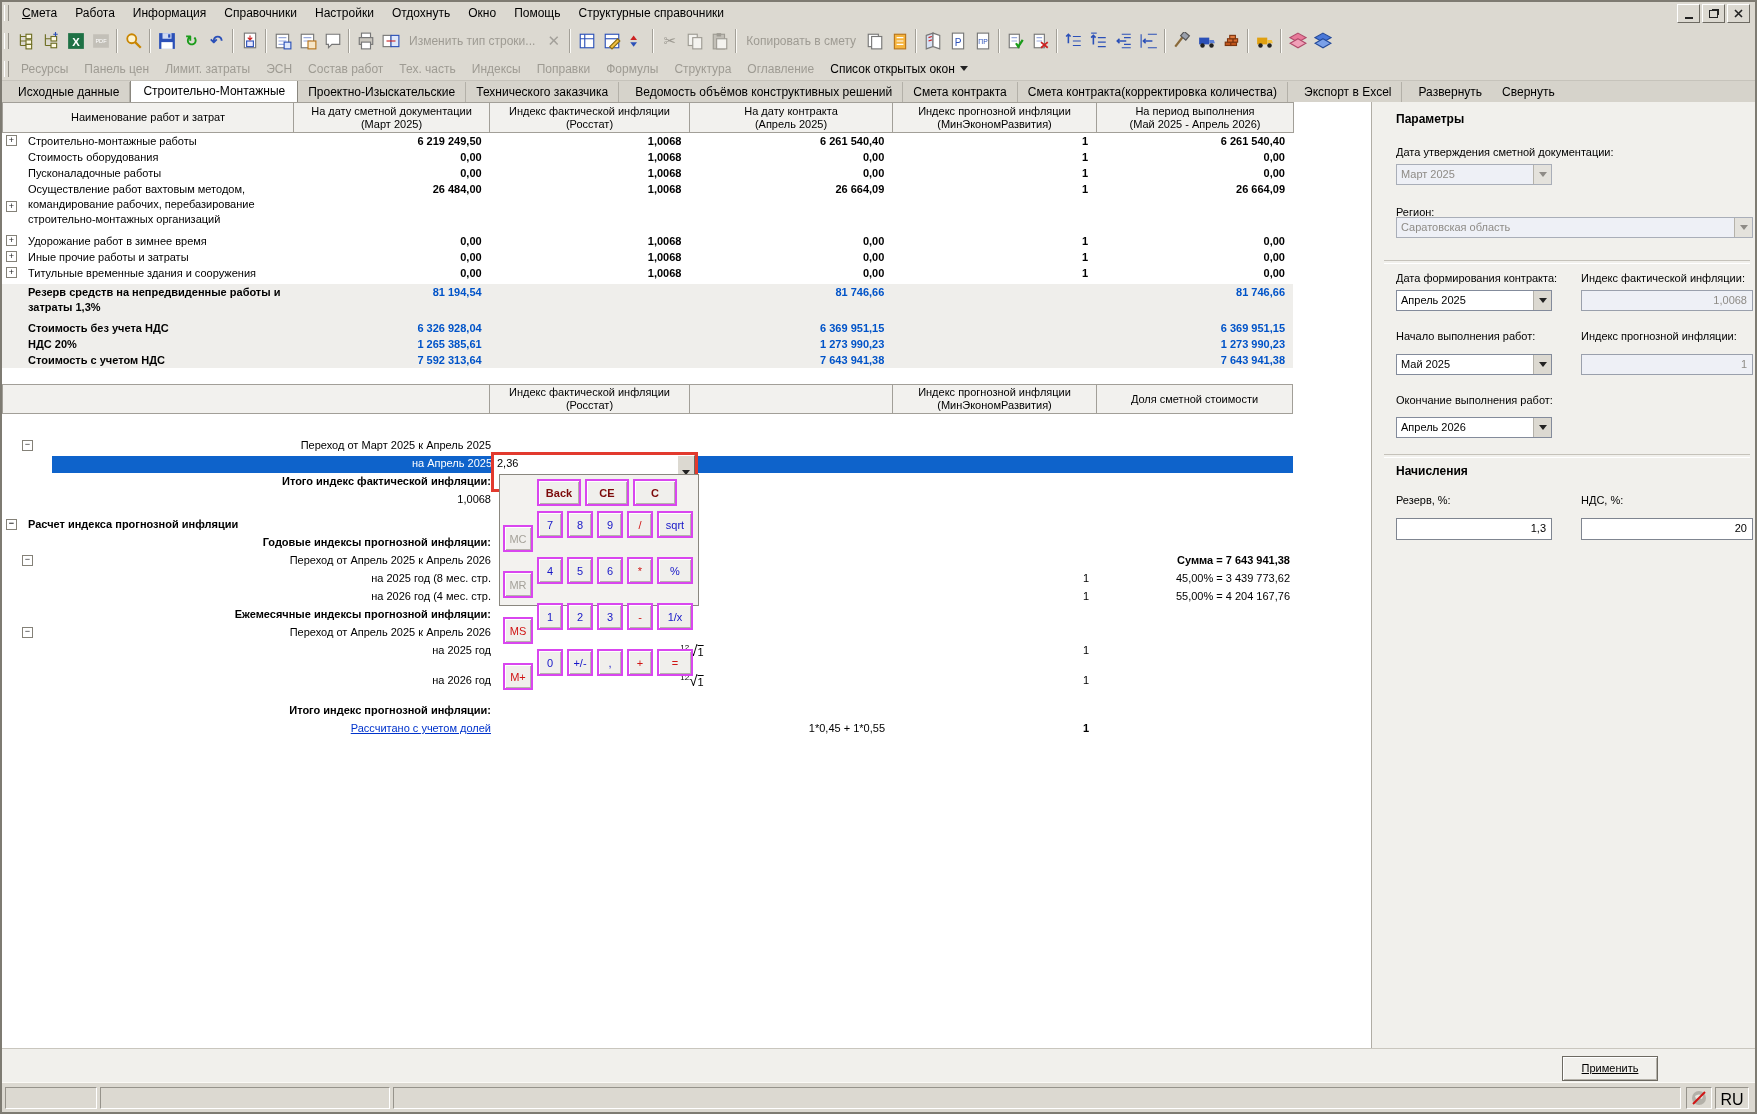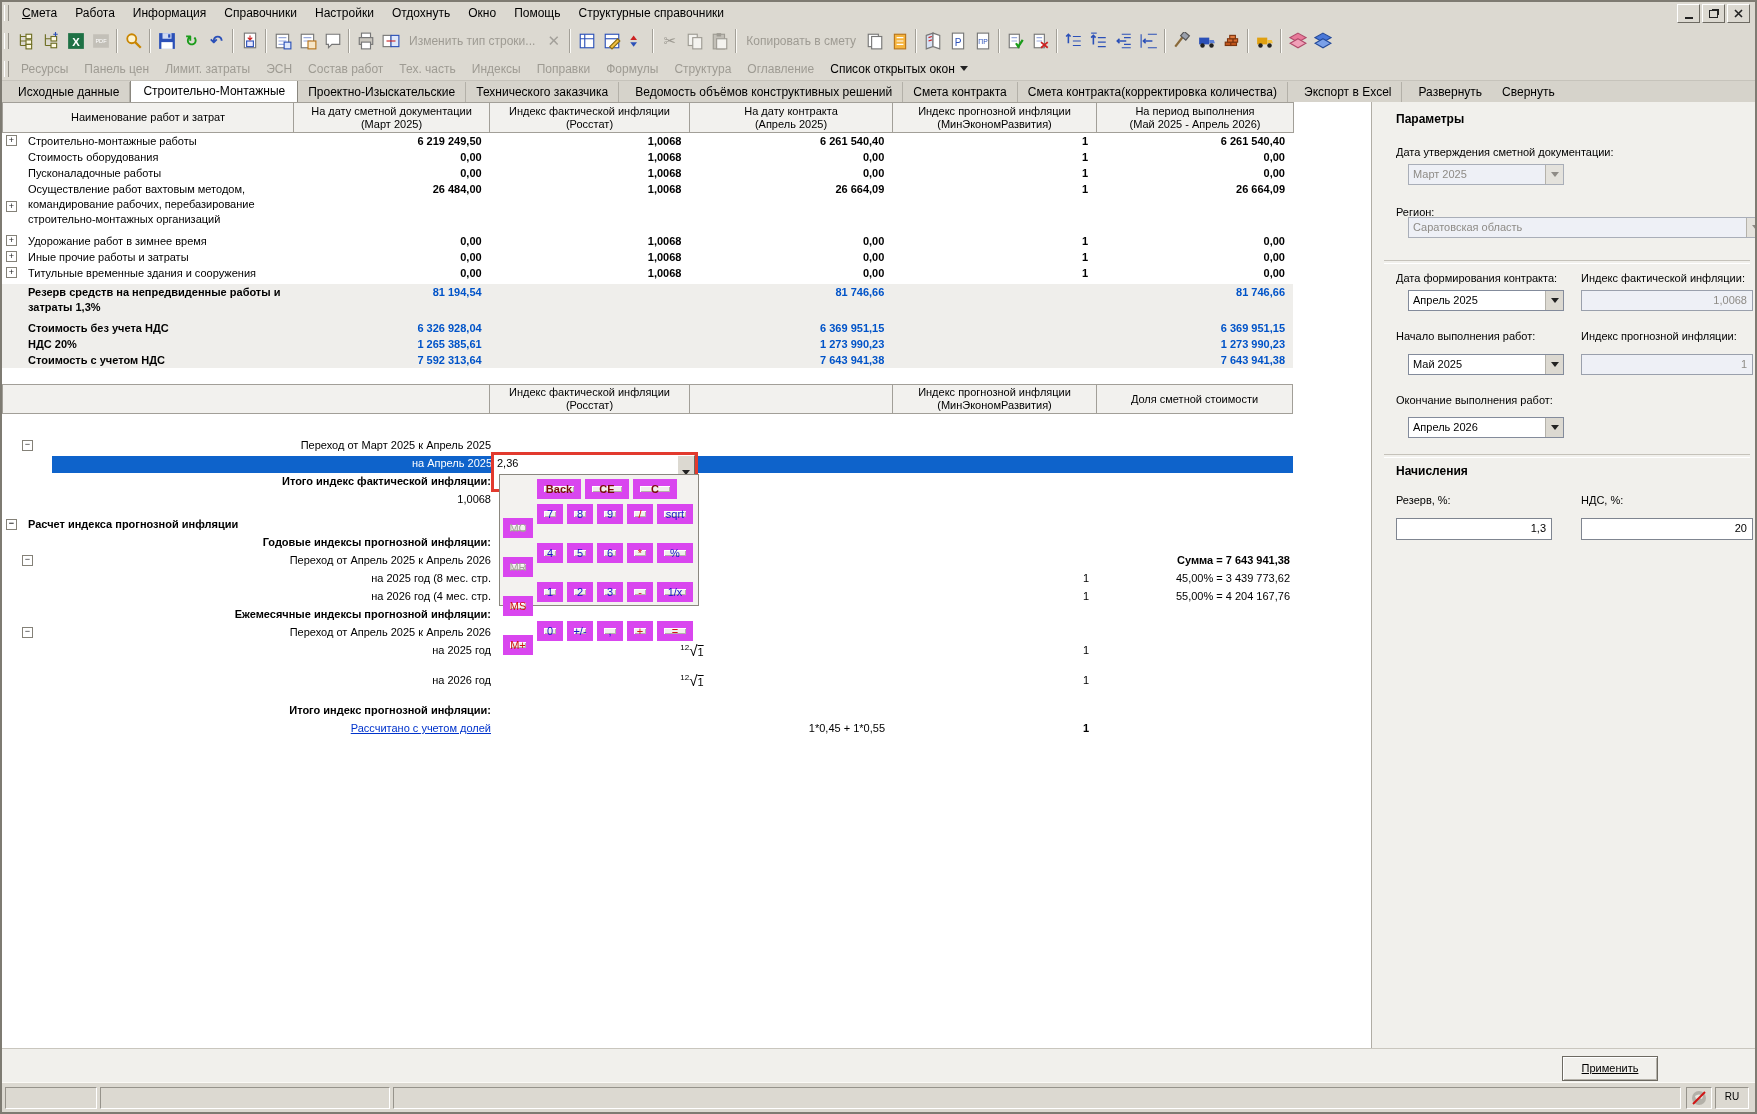--- a/index.html
+++ b/index.html
@@ -82,36 +82,36 @@
 
   .combo{position:absolute;left:489px;top:350px;width:207px;height:40px;border:3px solid #e23a2e;
          background:#fff;box-sizing:border-box;display:flex;align-items:stretch;}
   .combo .ctext{flex:1;padding:1px 3px;line-height:14px;}
   .combo .cbtn{width:16px;background:#dcd9d1;border:1px solid;border-color:#fff #6d6a62 #6d6a62 #fff;
                display:flex;align-items:center;justify-content:center;}
 
   .calcpanel{position:absolute;left:497px;top:372px;width:200px;height:132px;background:#f3f2ef;
              border:1px solid #8a877f;box-sizing:border-box;padding:4px 3px 0 3px;z-index:5;}
   .calcrow{display:flex;gap:4px;margin-bottom:5px;}
-  .ckey{height:20px;background:#f0efec;border:7px solid #d946ef;box-shadow:inset 1px 1px 0 #fff,inset -1px -1px 0 #b5b2aa;
+  .ckey{height:27px;background:#f0efec;border:2px solid #d946ef;box-shadow:inset 1px 1px 0 #fff,inset -1px -1px 0 #b5b2aa;
         display:flex;align-items:center;justify-content:center;font-size:11px;box-sizing:border-box;}
   .wm{width:30px;margin-top:14px;}.wd{width:26px;}.wl{width:36px;}.wb{width:44px;}
   .kblue{color:#1515c8;}.kred{color:#d01515;}.kdred{color:#7c0a0a;font-weight:bold;}.kgray{color:#a5a29a;}
   .mleft{margin-left:34px;}
 
   .radical{position:absolute;width:80px;text-align:center;font-size:15px;}
   .radical sup{font-size:8px;vertical-align:6px;}
   .radical .ovl{text-decoration:overline;font-size:11px;}
   .link{color:#0033cc;text-decoration:underline;}
 
   
   .rp-title{position:absolute;left:24px;font-weight:bold;font-size:12px;}
   .rp-label{position:absolute;white-space:nowrap;}
   .rp-sep{position:absolute;left:12px;right:10px;height:2px;border-top:1px solid #c5c2ba;border-bottom:1px solid #fff;}
-  .cstd{position:absolute;height:21px;box-sizing:border-box;border:1px solid #838b9b;background:#fff;display:flex;align-items:stretch;margin-left:12px;}
+  .cstd{position:absolute;height:21px;box-sizing:border-box;border:1px solid #838b9b;background:#fff;display:flex;align-items:stretch;}
   .cstd .txt{flex:1;padding:2px 4px;line-height:15px;overflow:hidden;white-space:nowrap;}
   .cstd .abtn{width:17px;background:#dcd9d1;border-left:1px solid #b5b2aa;display:flex;align-items:center;justify-content:center;}
   .cstd.dis{background:#eef0f6;color:#8e8b86;border-color:#a9aeb8;}
   .cstd.dis .abtn{background:#e4e2dc;}
   .cstd.dis .dd-arrow{border-top-color:#8e8b86;}
   .fld{position:absolute;height:21px;box-sizing:border-box;border:1px solid #9aa0ac;background:#eef0f6;color:#8e8b86;
        text-align:right;padding:3px 5px;}
   .fld.edit{background:#fff;color:#000;border-color:#7f8590;height:22px;}
 
   .bstrip{position:absolute;left:0;top:1046px;width:100%;height:34px;background:#f1f0ec;border-top:1px solid #c9c6be;box-sizing:border-box;}
@@ -758,16 +758,16 @@
     <div class="spanel" style="left:3px;width:92px;"></div>
     <div class="spanel" style="left:98px;width:290px;"></div>
     <div class="spanel" style="left:391px;width:1288px;"></div>
     <div class="spanel" style="left:1684px;width:26px;display:flex;align-items:center;justify-content:center;">
       <svg width="16" height="16" viewBox="0 0 16 16">
         <circle cx="8" cy="8" r="7" fill="#b3b0a8"></circle>
         <path d="M4 6 Q8 3 12 6 L11 9 Q8 7 5 9 z" fill="#e8e6e0"></path>
         <path d="M2 14 L14 2" stroke="#d01515" stroke-width="2"></path>
       </svg>
     </div>
-    <div class="spanel" style="left:1713px;width:34px;text-align:center;padding-top:3px;font-size:10px;">RU</div>
+    <div class="spanel" style="left:1713px;width:34px;text-align:center;padding-top:3px;font-size:16px;">RU</div>
   </div>
 
 </div>
 
 </body></html>

